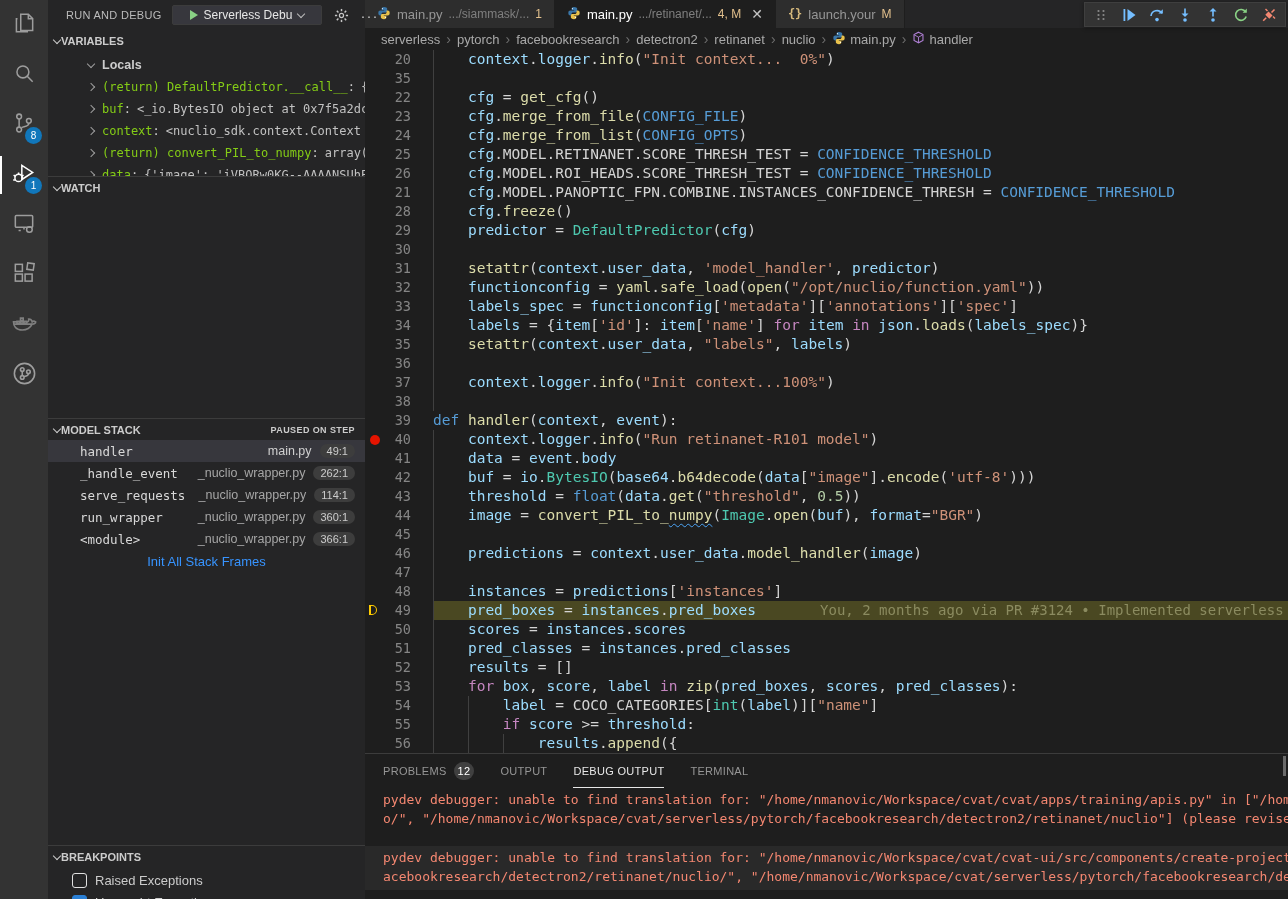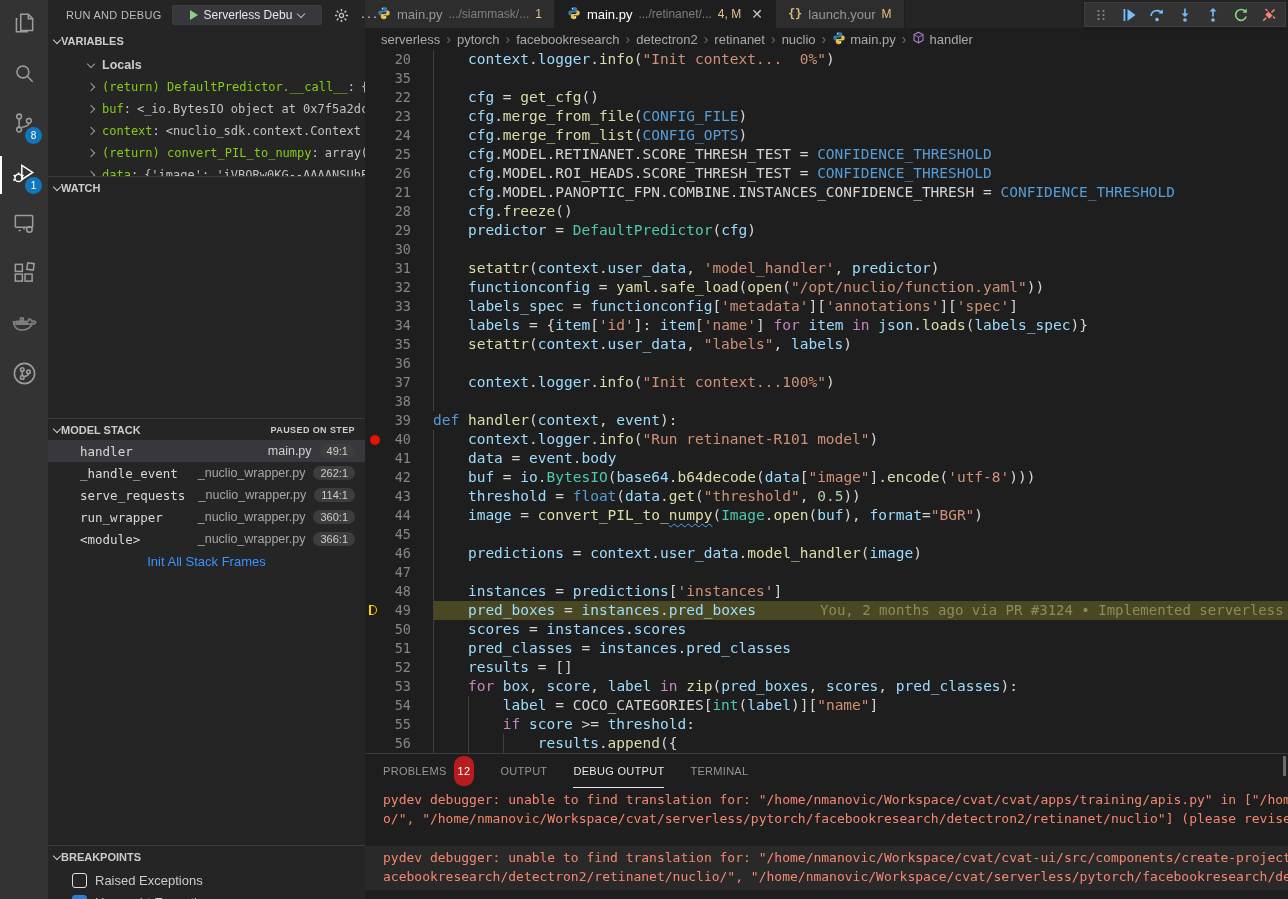--- a/index.html
+++ b/index.html
@@ -94,21 +94,21 @@
   .var { color:#9cdcfe; } .str { color:#ce9178; } .num { color:#b5cea8; } .cls { color:#4ec9b0; }
   .sqg { text-decoration:underline wavy #4ba3f5 1px; text-underline-offset:3px; }
   .blame { color:#8b8b60; padding-left:64px; font-size:14px; }
 
   
   .panel { position:absolute; left:0; right:0; bottom:0; height:146px; background:#1e1e1e; border-top:1px solid #3c3c3c; }
   .panel-tabs { display:flex; align-items:center; height:34px; padding-left:18px; gap:26px; }
   .ptab { font-size:11px; letter-spacing:.3px; color:#969696; cursor:pointer; display:flex; align-items:center; gap:7px;
     height:34px; border-bottom:1px solid transparent; }
   .ptab.active { color:#e7e7e7; border-bottom:1px solid #e7e7e7; }
-  .pbadge { background:#b91c1c; color:#ffffff; border-radius:9px; min-width:18px; height:30px; font-size:11px;
+  .pbadge { background:#404040; color:#ffffff; border-radius:9px; min-width:18px; height:18px; font-size:11px;
     display:flex; align-items:center; justify-content:center; padding:0 4px; }
   .console { position:absolute; left:0; right:0; top:34px; bottom:0; overflow:hidden;
     font-family:"DejaVu Sans Mono", monospace; font-size:13px; line-height:19px; color:#f48771; }
   .cblock { padding:2px 0 4px 18px; white-space:nowrap; overflow:hidden; }
   .cblock.hl { background:#292929; margin-top:14px; }
   .panel-scroll { position:absolute; right:2px; top:2px; width:3px; height:20px; background:#8c8c8c; opacity:.7; }
 </style>
 </head>
 <body>
 

